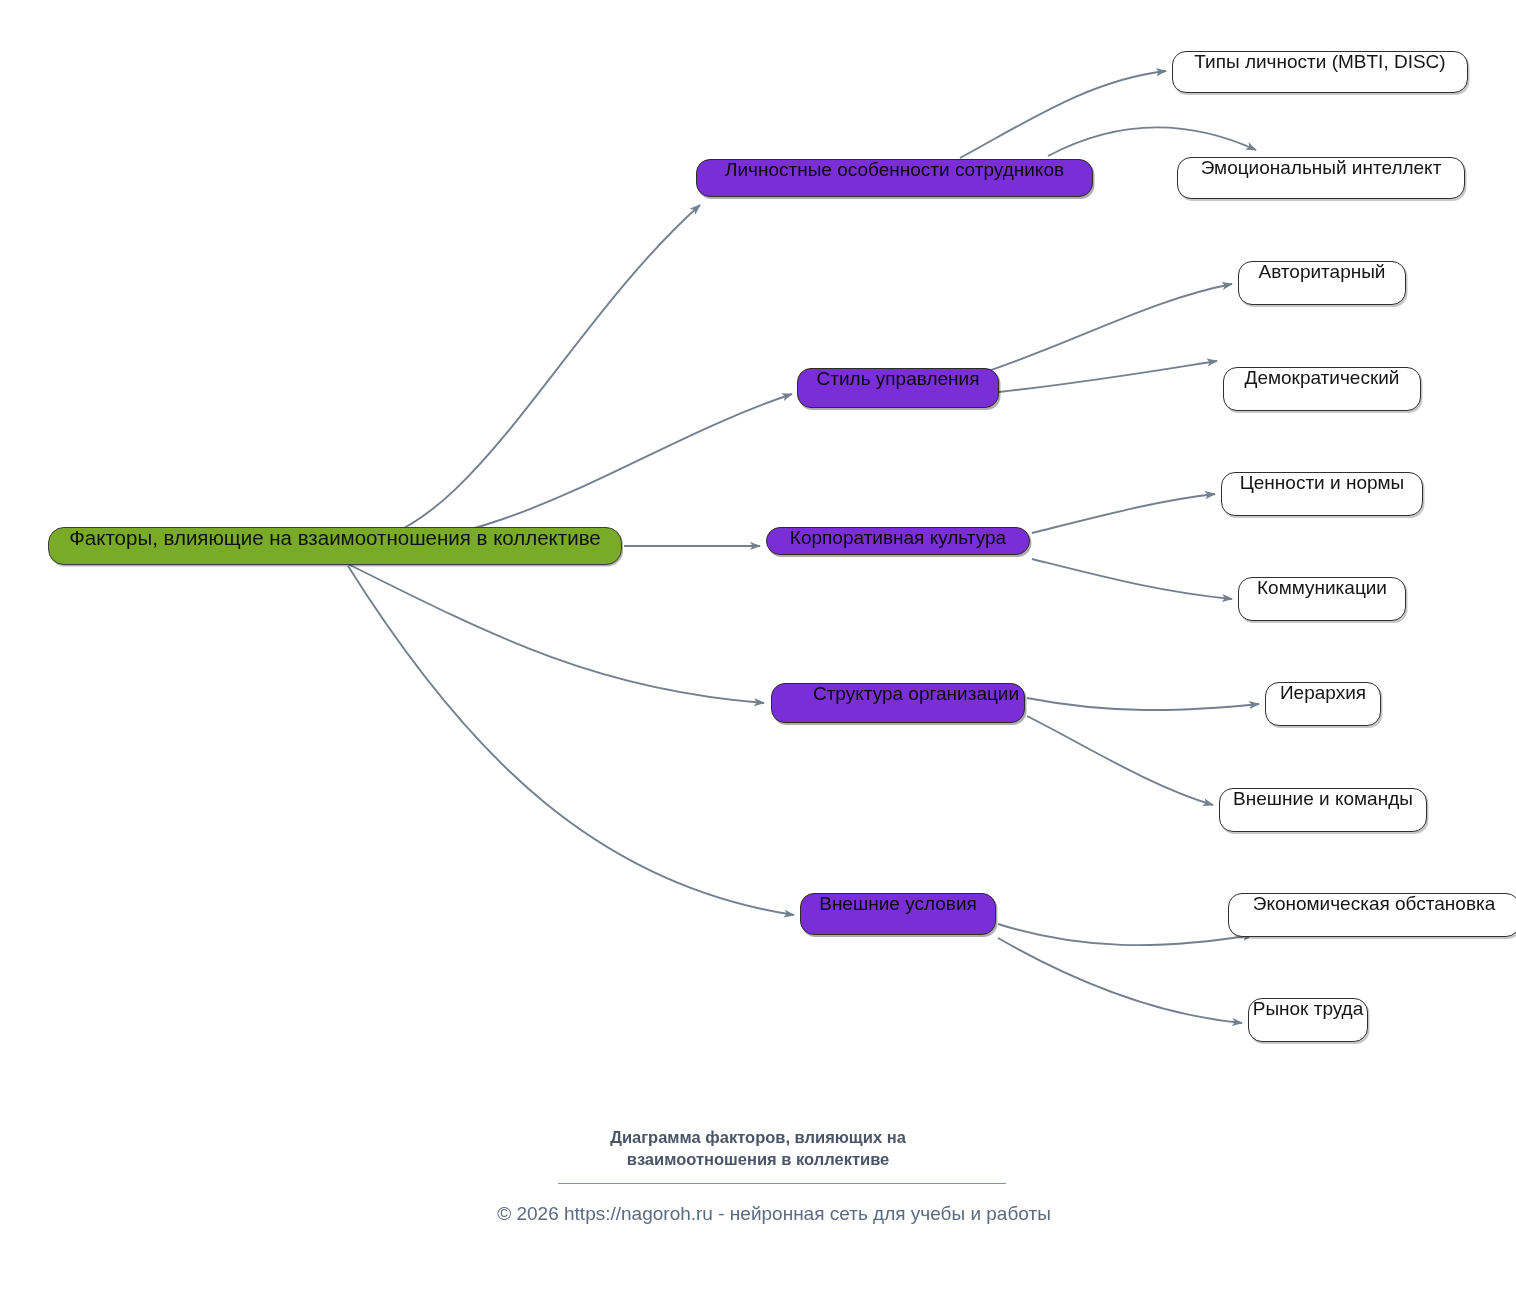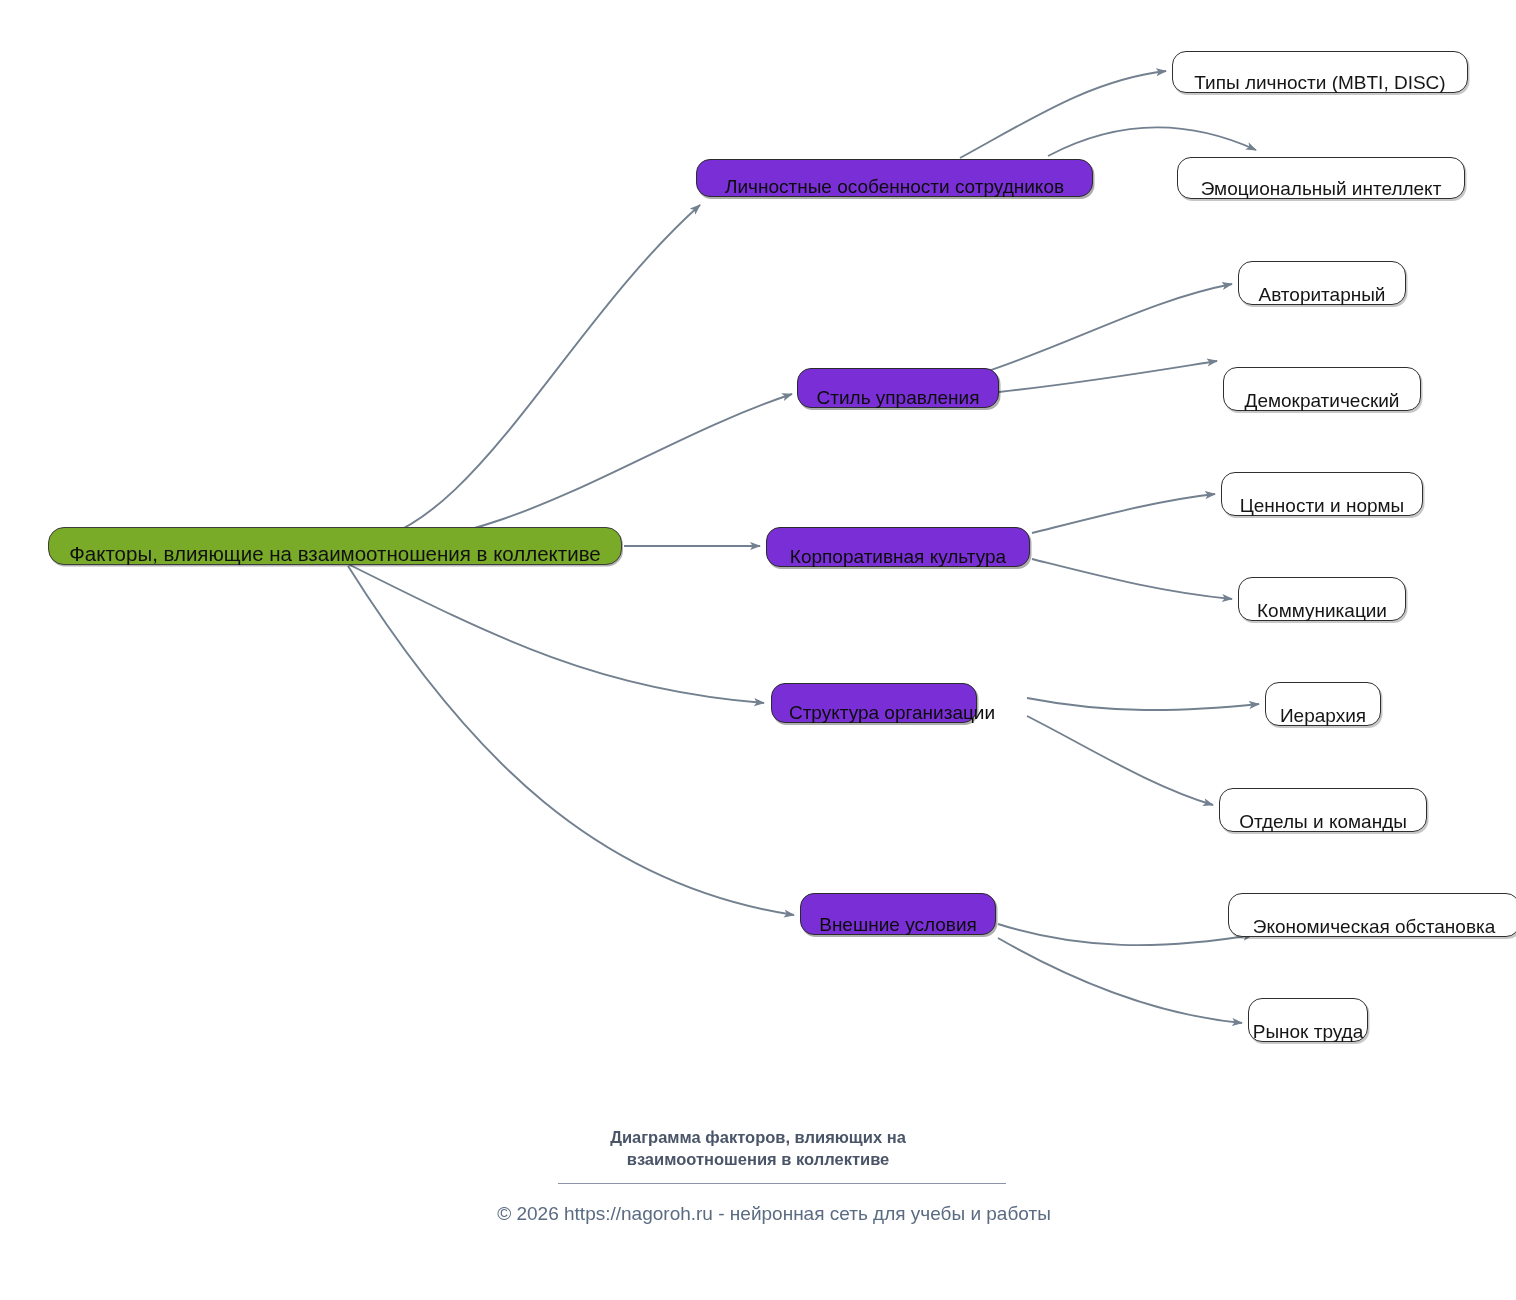--- a/index.html
+++ b/index.html
@@ -23,21 +23,21 @@
     left: 0;
     top: 0;
     width: 1516px;
     height: 1300px;
     pointer-events: none;
   }
   .node {
     position: absolute;
     box-sizing: border-box;
     display: flex;
-    align-items: flex-end;
+    align-items: flex-start;
     justify-content: center;
     white-space: nowrap;
     border-radius: 14px;
     font-family: "Liberation Sans", sans-serif;
     line-height: 1;
   }
   .node-root {
     background: #7aab28;
     border: 1.6px solid #3d3d3d;
     color: #111111;
@@ -144,38 +144,38 @@
   <div class="node node-branch" style="left:797px; top:368px; width:202px; height:40px;">
     <span>Стиль управления</span>
   </div>
   <div class="node node-leaf" style="left:1238px; top:261px; width:168px; height:44px;">
     <span>Авторитарный</span>
   </div>
   <div class="node node-leaf" style="left:1223px; top:367px; width:198px; height:44px;">
     <span>Демократический</span>
   </div>
 
-  <div class="node node-branch" style="left:766px; top:527px; width:264px; height:40px;">
+  <div class="node node-branch" style="left:766px; top:527px; width:264px; height:28px;">
     <span>Корпоративная культура</span>
   </div>
   <div class="node node-leaf" style="left:1221px; top:472px; width:202px; height:44px;">
     <span>Ценности и нормы</span>
   </div>
   <div class="node node-leaf" style="left:1238px; top:577px; width:168px; height:44px;">
     <span>Коммуникации</span>
   </div>
 
-  <div class="node node-branch" style="left:771px; top:683px; width:206px; height:40px;padding-left:36px;">
+  <div class="node node-branch" style="left:771px; top:683px; width:254px; height:40px;padding-left:36px;">
     <span>Структура организации</span>
   </div>
   <div class="node node-leaf" style="left:1265px; top:682px; width:116px; height:44px;">
     <span>Иерархия</span>
   </div>
   <div class="node node-leaf" style="left:1219px; top:788px; width:208px; height:44px;">
-    <span>Отделы и команды</span>
+    <span>Внешние и команды</span>
   </div>
 
   <div class="node node-branch" style="left:800px; top:893px; width:196px; height:42px;">
     <span>Внешние условия</span>
   </div>
   <div class="node node-leaf" style="left:1228px; top:893px; width:292px; height:44px;">
     <span>Экономическая обстановка</span>
   </div>
   <div class="node node-leaf" style="left:1248px; top:998px; width:120px; height:44px;">
     <span>Рынок труда</span>

